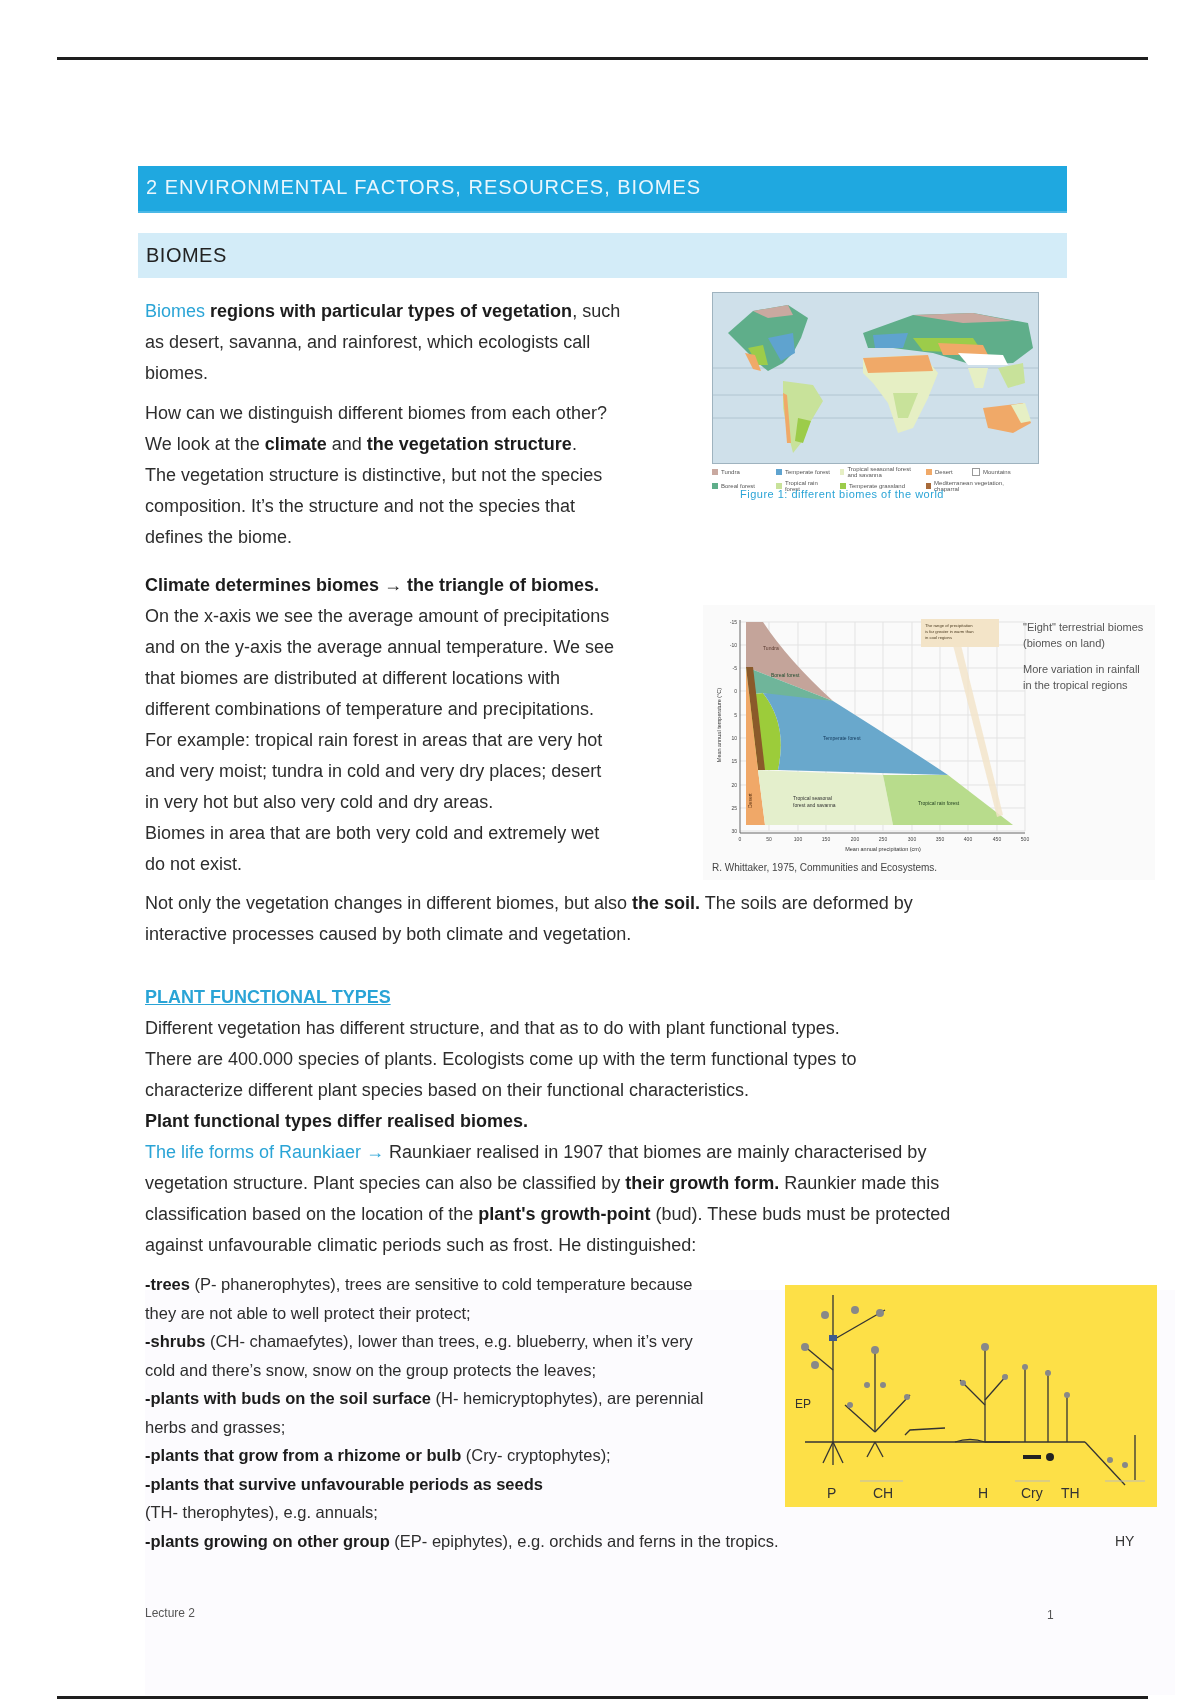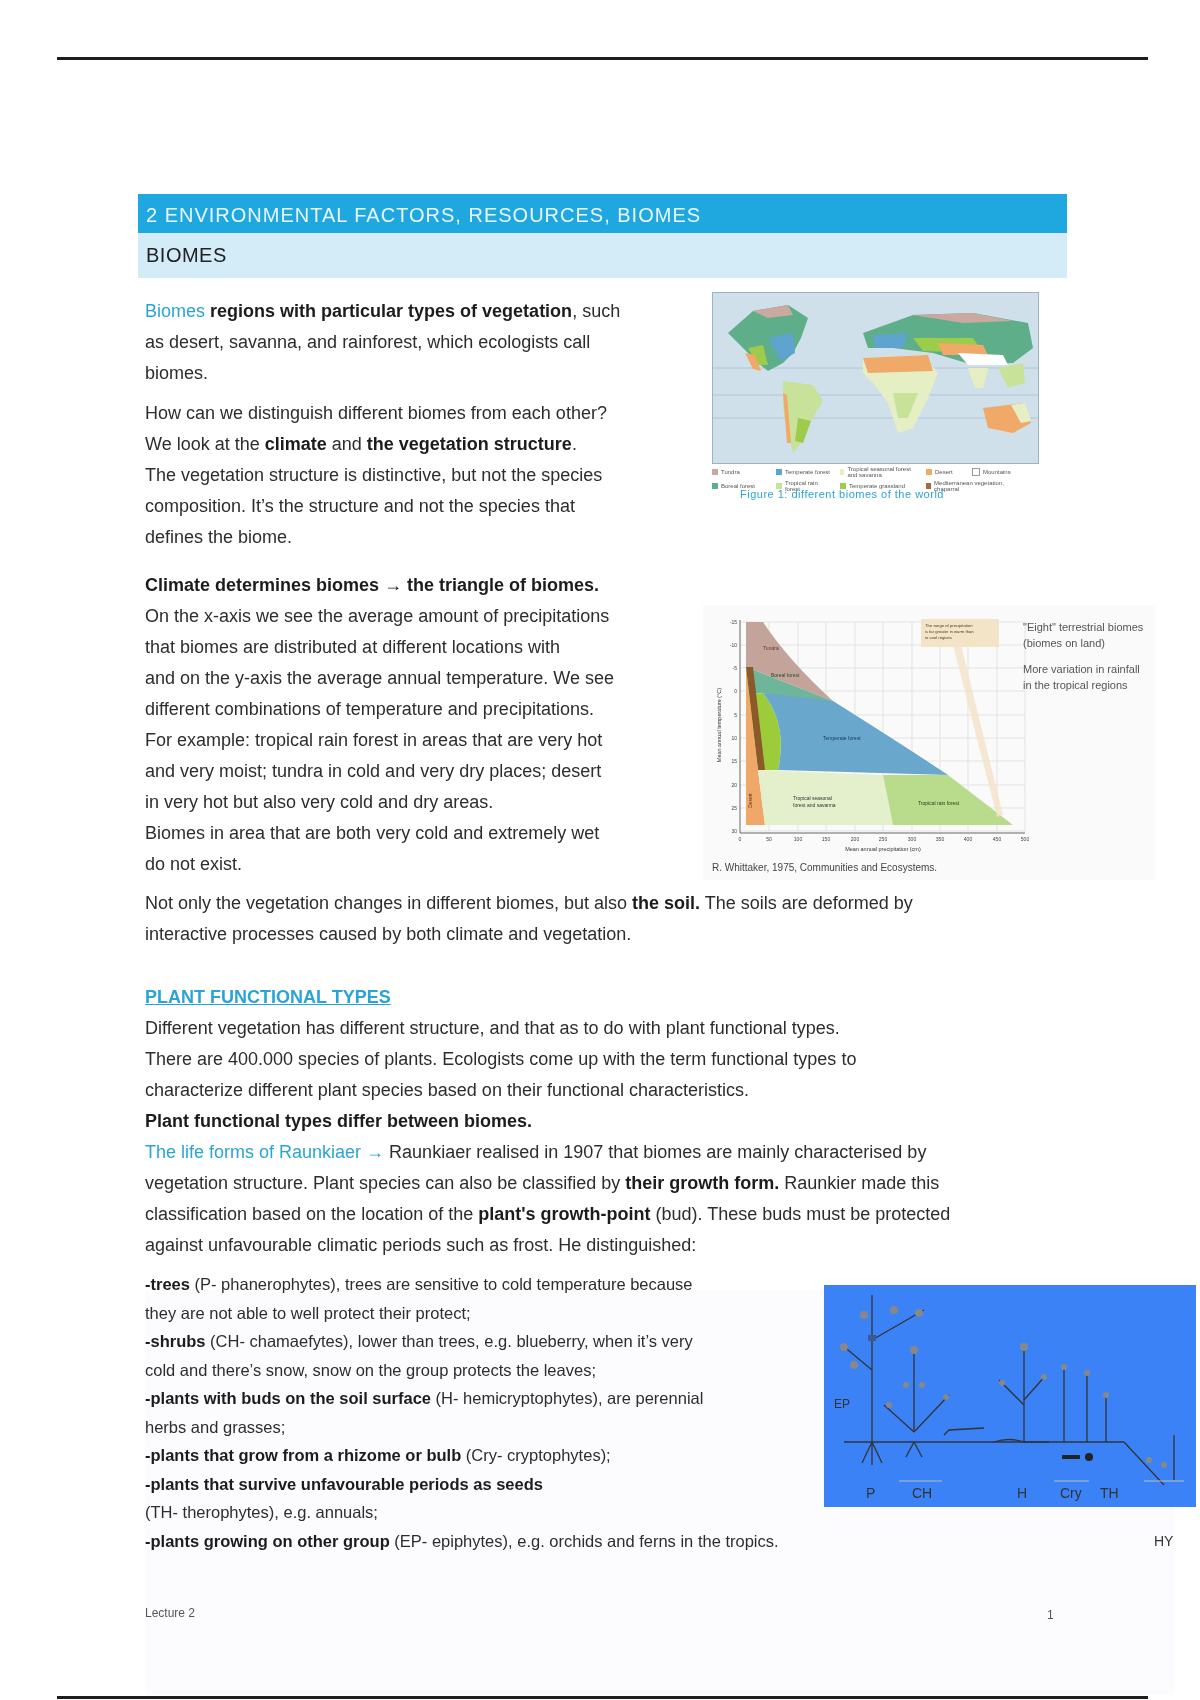--- a/index.html
+++ b/index.html
@@ -1,40 +1,40 @@
 <!DOCTYPE html>
 <html><head>
 <meta charset="utf-8">
 <style>
   html,body{margin:0;padding:0;background:#ffffff;}
   body{width:1200px;height:1700px;position:relative;overflow:hidden;font-family:"Liberation Sans","DejaVu Sans",sans-serif;color:#2b2b2b;}
   .rule{position:absolute;left:57px;width:1091px;height:3px;background:#1e1e1e;}
   .lower-tint{position:absolute;left:145px;top:1290px;width:1030px;height:405px;background:#fcfbfe;}
-  .h1bar{position:absolute;left:138px;top:166px;width:929px;height:45px;background:#1fa8e0;border-bottom:2px solid #4bb8e6;margin-top:28px;}
+  .h1bar{position:absolute;left:138px;top:166px;width:929px;height:45px;background:#1fa8e0;border-bottom:2px solid #4bb8e6;}
   .h1bar span{position:absolute;left:8px;top:10px;color:#eaf6fd;font-size:20px;letter-spacing:1px;}
   .h2bar{position:absolute;left:138px;top:233px;width:929px;height:45px;background:#d3ecf8;}
   .h2bar span{position:absolute;left:8px;top:11px;color:#222;font-size:20px;letter-spacing:0.5px;}
   .txt{position:absolute;font-size:18px;line-height:31px;color:#2d2d2d;}
   .txt b{color:#1c1c1c;}
   .accent{color:#2aa4d6;}
   .small{font-size:16.5px;line-height:28.5px;}
   .link{color:#2aa4d6;text-decoration:underline;font-weight:bold;font-size:18px;}
   
   .map{position:absolute;left:712px;top:292px;width:325px;height:170px;background:#cfe0ea;border:1px solid #9fb3bf;overflow:hidden;}
   .legend{position:absolute;left:712px;top:466px;width:340px;font-size:6px;color:#555;}
   .legend .row{display:flex;gap:6px;margin-bottom:2px;}
   .legend .it{display:flex;align-items:center;gap:3px;width:58px;}
   .legend .sw{width:6px;height:6px;display:inline-block;}
   .caption{position:absolute;left:740px;top:488px;font-size:11px;color:#2aa4d6;letter-spacing:0.5px;}
   
   .chartbox{position:absolute;left:703px;top:605px;width:452px;height:275px;background:#fafafa;}
   .chartnote{position:absolute;font-size:11px;color:#555;line-height:16px;}
   .src{position:absolute;left:712px;top:862px;font-size:10px;color:#444;}
   
-  .plantbox{position:absolute;left:824px;top:1285px;width:372px;height:222px;background:#3b82f6;}
+  .plantbox{position:absolute;left:785px;top:1285px;width:372px;height:222px;background:#fde047;}
   .plabel{position:absolute;font-size:14px;color:#333;}
   .footer{position:absolute;font-size:12px;color:#555;}
 </style>
 </head>
 <body>
 
 <div class="rule" style="top:57px;"></div>
 <div class="lower-tint"></div>
 
 <div class="h1bar">
@@ -132,22 +132,22 @@
         <span class="sw" style="background:#a86a3a"></span>
         <span>Mediterranean vegetation, chaparral</span>
       </div>
   </div>
 </div>
 <div class="caption">Figure 1: different biomes of the world</div>
 
 <div class="txt" style="left:145px;top:570px;width:560px;">
   <div><b>Climate determines biomes → the triangle of biomes.</b></div>
   <div>On the x-axis we see the average amount of precipitations</div>
+  <div>and on the y-axis the average annual temperature. We see</div>
   <div>that biomes are distributed at different locations with</div>
-  <div>and on the y-axis the average annual temperature. We see</div>
   <div>different combinations of temperature and precipitations.</div>
   <div>For example: tropical rain forest in areas that are very hot</div>
   <div>and very moist; tundra in cold and very dry places; desert</div>
   <div>in very hot but also very cold and dry areas.</div>
   <div>Biomes in area that are both very cold and extremely wet</div>
   <div>do not exist.</div>
 </div>
 
 <div class="chartbox">
   <svg width="452" height="275" viewBox="0 0 452 275">
@@ -242,21 +242,21 @@
 <div class="txt" style="left:145px;top:888px;width:900px;">
   <div><span>Not only the vegetation changes in different biomes, but also </span><b>the soil.</b><span> The soils are deformed by</span></div>
   <div>interactive processes caused by both climate and vegetation.</div>
 </div>
 
 <div class="txt" style="left:145px;top:982px;width:940px;">
   <div><span class="link">PLANT FUNCTIONAL TYPES</span></div>
   <div>Different vegetation has different structure, and that as to do with plant functional types.</div>
   <div>There are 400.000 species of plants. Ecologists come up with the term functional types to</div>
   <div>characterize different plant species based on their functional characteristics.</div>
-  <div><b>Plant functional types differ between biomes.</b></div>
+  <div><b>Plant functional types differ realised biomes.</b></div>
   <div><span class="accent">The life forms of Raunkiaer →</span><span> Raunkiaer realised in 1907 that biomes are mainly characterised by</span></div>
   <div><span>vegetation structure. Plant species can also be classified by </span><b>their growth form.</b><span> Raunkier made this</span></div>
   <div><span>classification based on the location of the </span><b>plant's growth-point</b><span> (bud). These buds must be protected</span></div>
   <div>against unfavourable climatic periods such as frost. He distinguished:</div>
 </div>
 
 <div class="txt small" style="left:145px;top:1262px;width:720px;margin-top:8px;">
   <div><b>-trees</b><span> (P- phanerophytes), trees are sensitive to cold temperature because</span></div>
   <div>they are not able to well protect their protect;</div>
   <div><b>-shrubs</b><span> (CH- chamaefytes), lower than trees, e.g. blueberry, when it’s very</span></div>

